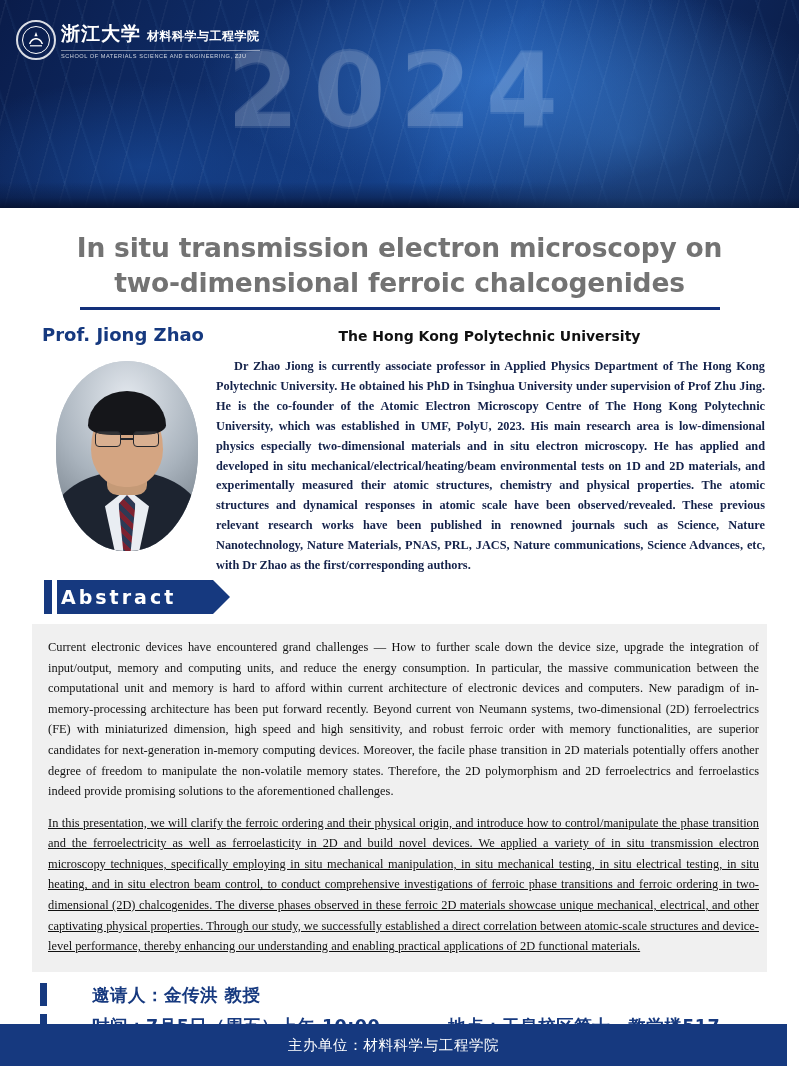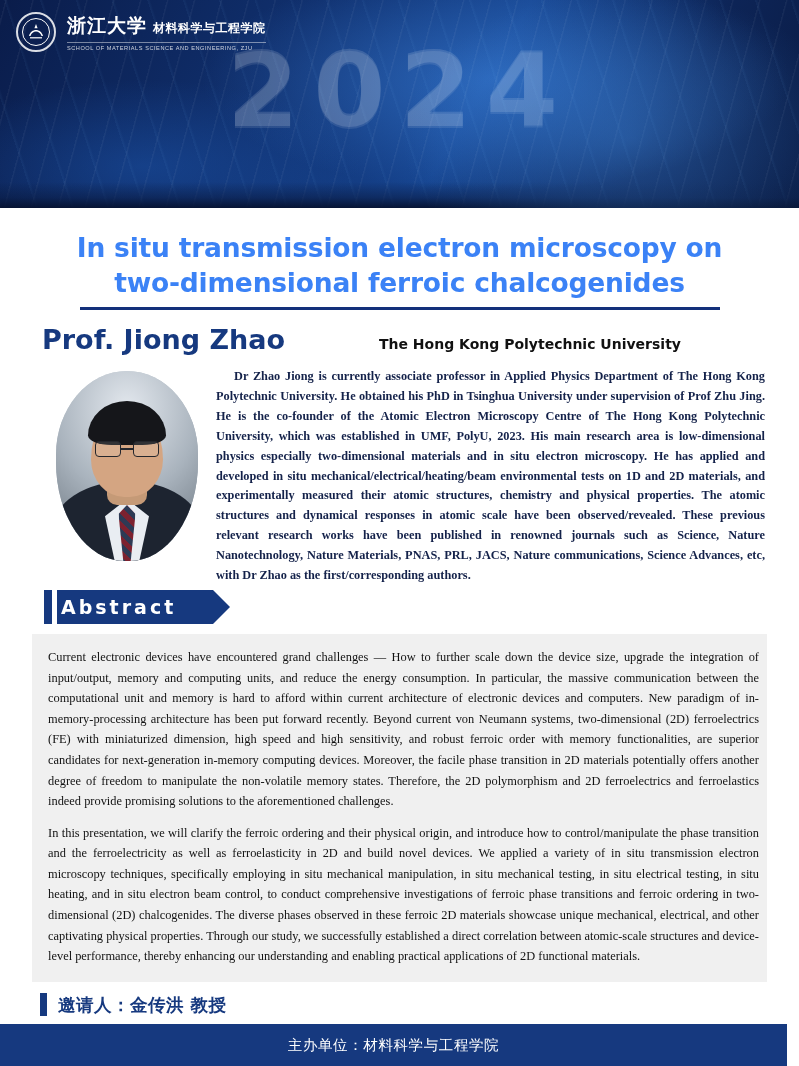--- a/index.html
+++ b/index.html
@@ -55,24 +55,24 @@
     font-size: 104px;
     font-weight: bold;
     letter-spacing: 14px;
     color: rgba(255,255,255,0.14);
     text-shadow: 0 2px 0 rgba(255,255,255,0.10);
     line-height: 1;
     user-select: none;
   }
   .logo-row {
     position: absolute;
-    left: 16px; top: 12px;
+    left: 16px; top: 20px;
     display: flex;
     align-items: center;
-    gap: 11px;
+    gap: 5px;
     z-index: 4;
   }
   .logo-mark {
     width: 40px; height: 40px;
     border-radius: 50%;
     border: 2px solid rgba(255,255,255,0.85);
     display: flex; align-items: center; justify-content: center;
     position: relative;
     flex: none;
   }
@@ -109,40 +109,40 @@
 
   
   .title-wrap {
     margin: 22px 40px 0 40px;
     text-align: center;
   }
   .title {
     font-family: "DejaVu Sans", sans-serif;
     font-size: 26.5px;
     font-weight: bold;
-    color: #3b82f6;
+    color: #737373;
     line-height: 1.33;
     letter-spacing: -0.2px;
   }
   .title-rule {
     margin: 7px auto 0 auto;
     width: 640px;
     height: 2.5px;
     background: #13307a;
   }
 
   
   .speaker-row {
     display: flex;
     align-items: baseline;
     margin: 14px 42px 0 42px;
   }
   .speaker-name {
     font-family: "DejaVu Sans", sans-serif;
-    font-size: 27px;
+    font-size: 18px;
     font-weight: bold;
     color: #16397f;
     white-space: nowrap;
   }
   .speaker-affil {
     flex: 1;
     text-align: center;
     font-family: "DejaVu Sans", sans-serif;
     font-size: 14px;
     font-weight: bold;
@@ -286,31 +286,32 @@
   .abs-body {
     margin: 10px 32px 0 32px;
     background: #f0f0f0;
     padding: 13px 8px 15px 16px;
     font-family: "Liberation Serif", serif;
     font-size: 12.4px;
     line-height: 1.66;
     color: #111111;
     text-align: justify;
   }
-  .abs-body p + p { margin-top: 11px; }
+  .abs-body p + p { margin-top: 11px; text-decoration: underline; }
 
   
   .info {
     margin: 11px 0 0 40px;
     font-family: "DejaVu Sans", sans-serif;
   }
   .info-line {
     display: flex;
     align-items: center;
     margin-bottom: 7px;
+    gap: 34px;
   }
   .info-bar {
     width: 7px; height: 23px;
     background: #16397f;
     margin-right: 11px;
     flex: none;
   }
   .info-text {
     font-size: 17.5px;
     font-weight: bold;

